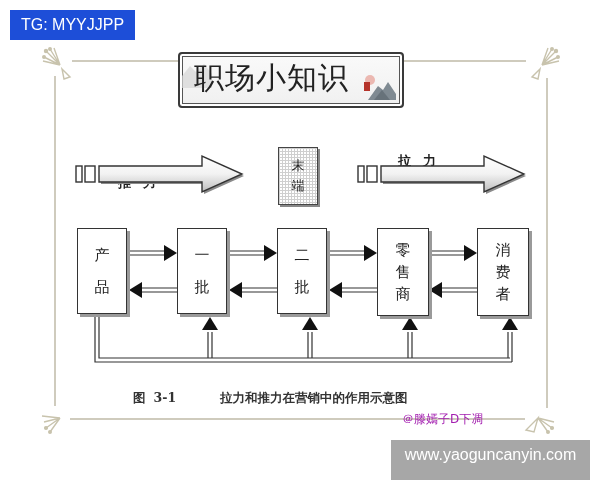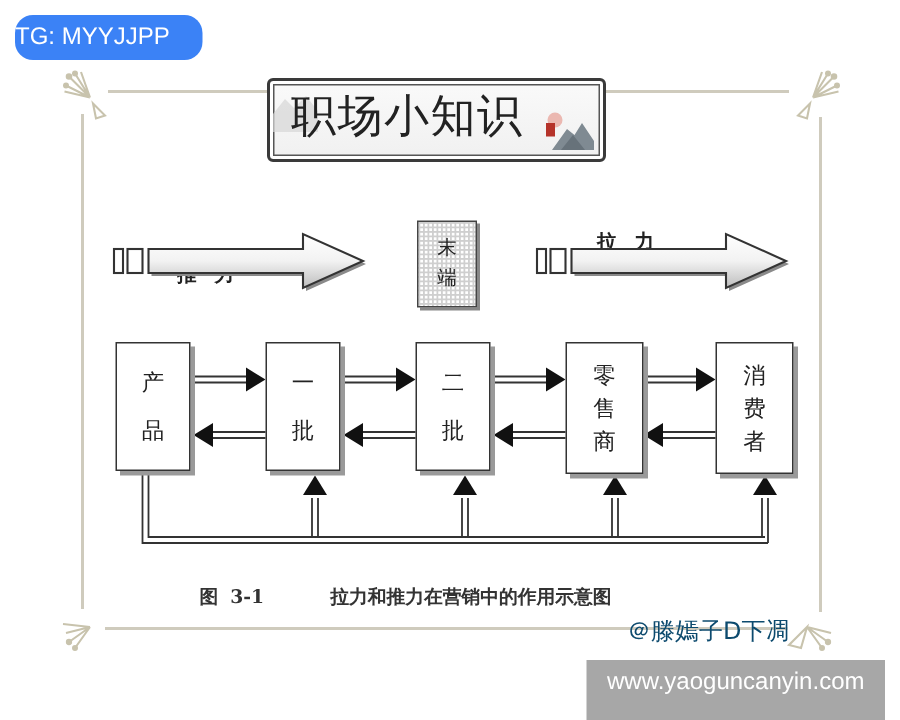--- a/index.html
+++ b/index.html
@@ -1,31 +1,31 @@
 <!DOCTYPE html>
 <html><head>
 <meta charset="utf-8">
 <style>
   html,body{margin:0;padding:0;}
   body{width:600px;height:480px;background:#ffffff;position:relative;overflow:hidden;font-family:"DejaVu Sans",sans-serif;}
   .abs{position:absolute;}
-  .wm-top{left:10px;top:10px;width:125px;height:30px;background:#3b82f6;color:#fff;font-family:"Liberation Sans",sans-serif;font-size:16px;line-height:30px;border-radius:12px;}
+  .wm-top{left:10px;top:10px;width:125px;height:30px;background:#1d4ed8;color:#fff;font-family:"Liberation Sans",sans-serif;font-size:16px;line-height:30px;text-align:center;}
   .wm-bot{left:391px;top:440px;width:199px;height:46px;background:#a7a7a7;color:#fff;font-family:"Liberation Sans",sans-serif;font-size:16px;line-height:29px;text-align:center;}
   .frame-line{background:#cfcbbd;}
   .title-box{left:178px;top:52px;width:222px;height:52px;border:2px solid #3a3a3a;border-radius:4px;box-shadow:inset 0 0 0 2px #fff, inset 0 0 0 3px #555;background:linear-gradient(180deg,#fafafa,#f0f0f0);}
   .title-text{left:194px;top:58px;font-family:"DejaVu Serif",serif;font-size:30px;color:#222;letter-spacing:1px;line-height:40px;text-align:center;}
   .mountain{left:360px;top:70px;}
   .lbl{font-family:"DejaVu Sans",sans-serif;font-weight:bold;font-size:13px;color:#222;letter-spacing:12px;}
   .box{background:#fff;border:1.5px solid #333;box-shadow:3px 3px 0 #9a9a9a;display:flex;flex-direction:column;align-items:center;font-family:"DejaVu Sans",sans-serif;font-size:15px;color:#222;}
   .grid-box{left:278px;top:147px;width:38px;height:56px;border:1.5px solid #444;box-shadow:2px 2px 0 #888;
     background-color:#fff;background-image:linear-gradient(#cfcfcf 1px,transparent 1px),linear-gradient(90deg,#cfcfcf 1px,transparent 1px);background-size:3px 3px;
     display:flex;flex-direction:column;align-items:center;justify-content:center;font-size:13px;color:#222;line-height:20px;}
   .caption{left:133px;top:390px;font-family:"DejaVu Serif",serif;font-weight:bold;font-size:12.5px;color:#333;}
   .caption .num{margin-left:8px;margin-right:44px;}
-  .wm-weibo{left:418px;top:411px;color:#0c4a6e;font-size:16px;font-family:"DejaVu Sans",sans-serif;}
+  .wm-weibo{left:402px;top:411px;color:#a21caf;font-size:12px;font-family:"DejaVu Sans",sans-serif;}
 </style>
 </head>
 <body>
 
 <div class="abs wm-top">TG: MYYJJPP</div>
 
 <div class="abs frame-line" style="left:72px;top:60px;width:108px;height:1.5px;"></div>
 <div class="abs frame-line" style="left:400px;top:60px;width:126px;height:1.5px;"></div>
 <div class="abs frame-line" style="left:54px;top:76px;width:1.5px;height:330px;"></div>
 <div class="abs frame-line" style="left:546px;top:78px;width:1.5px;height:330px;"></div>

